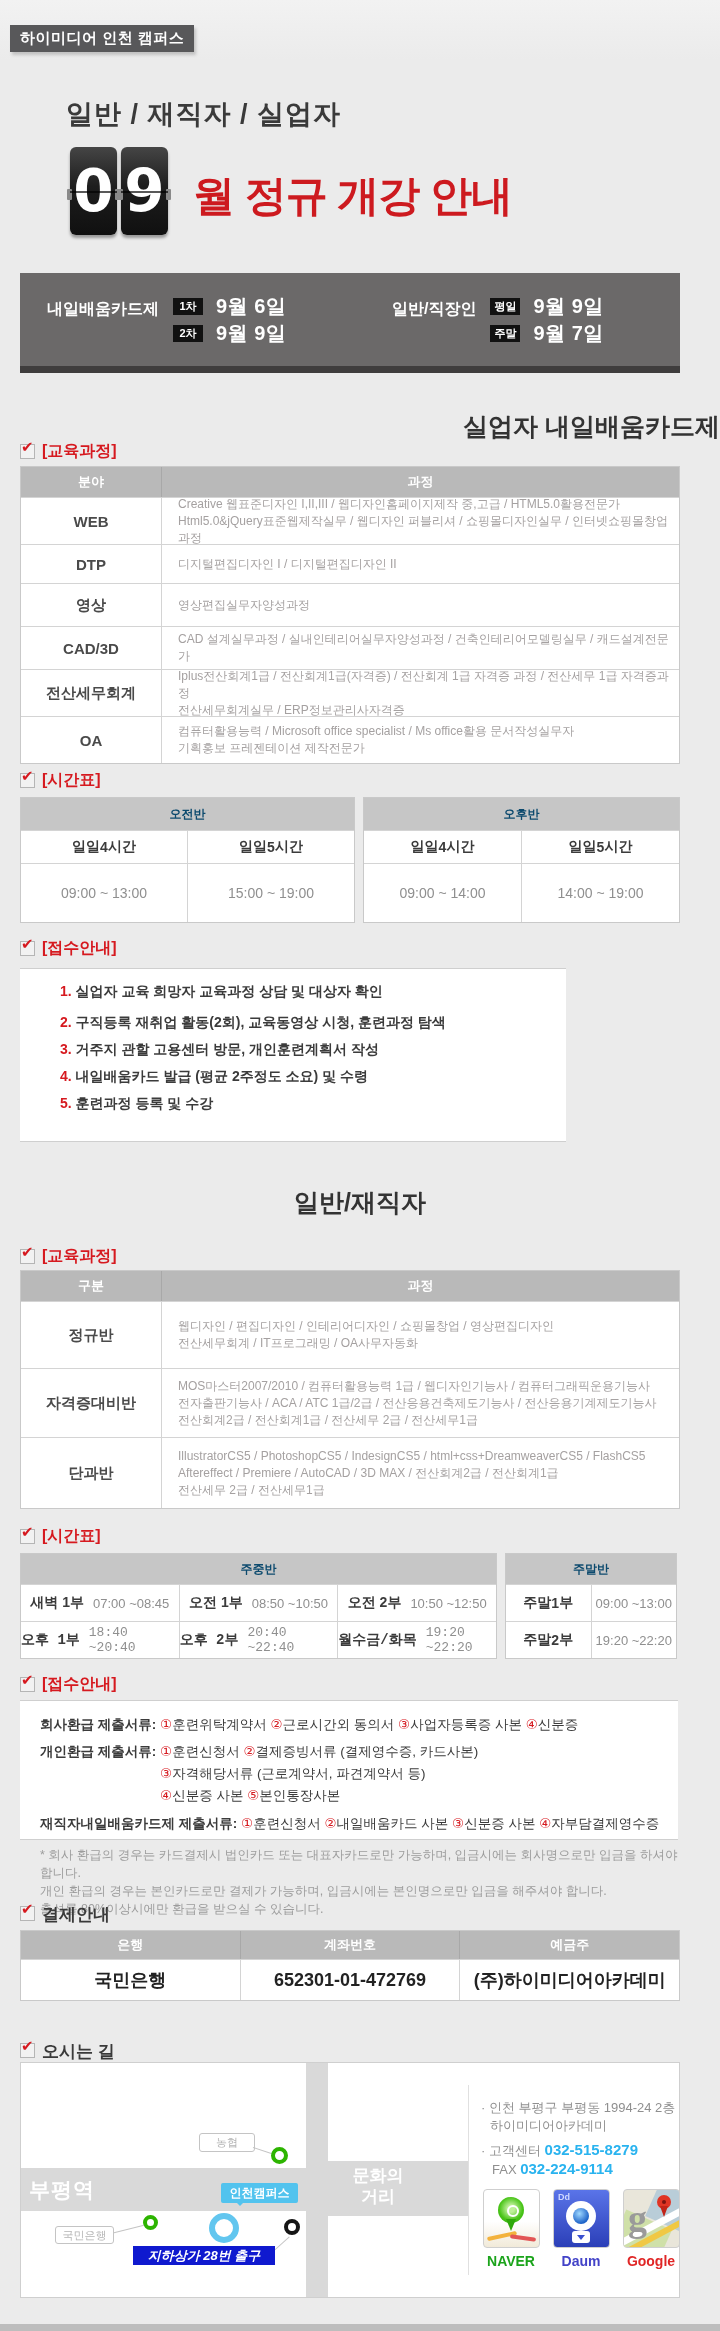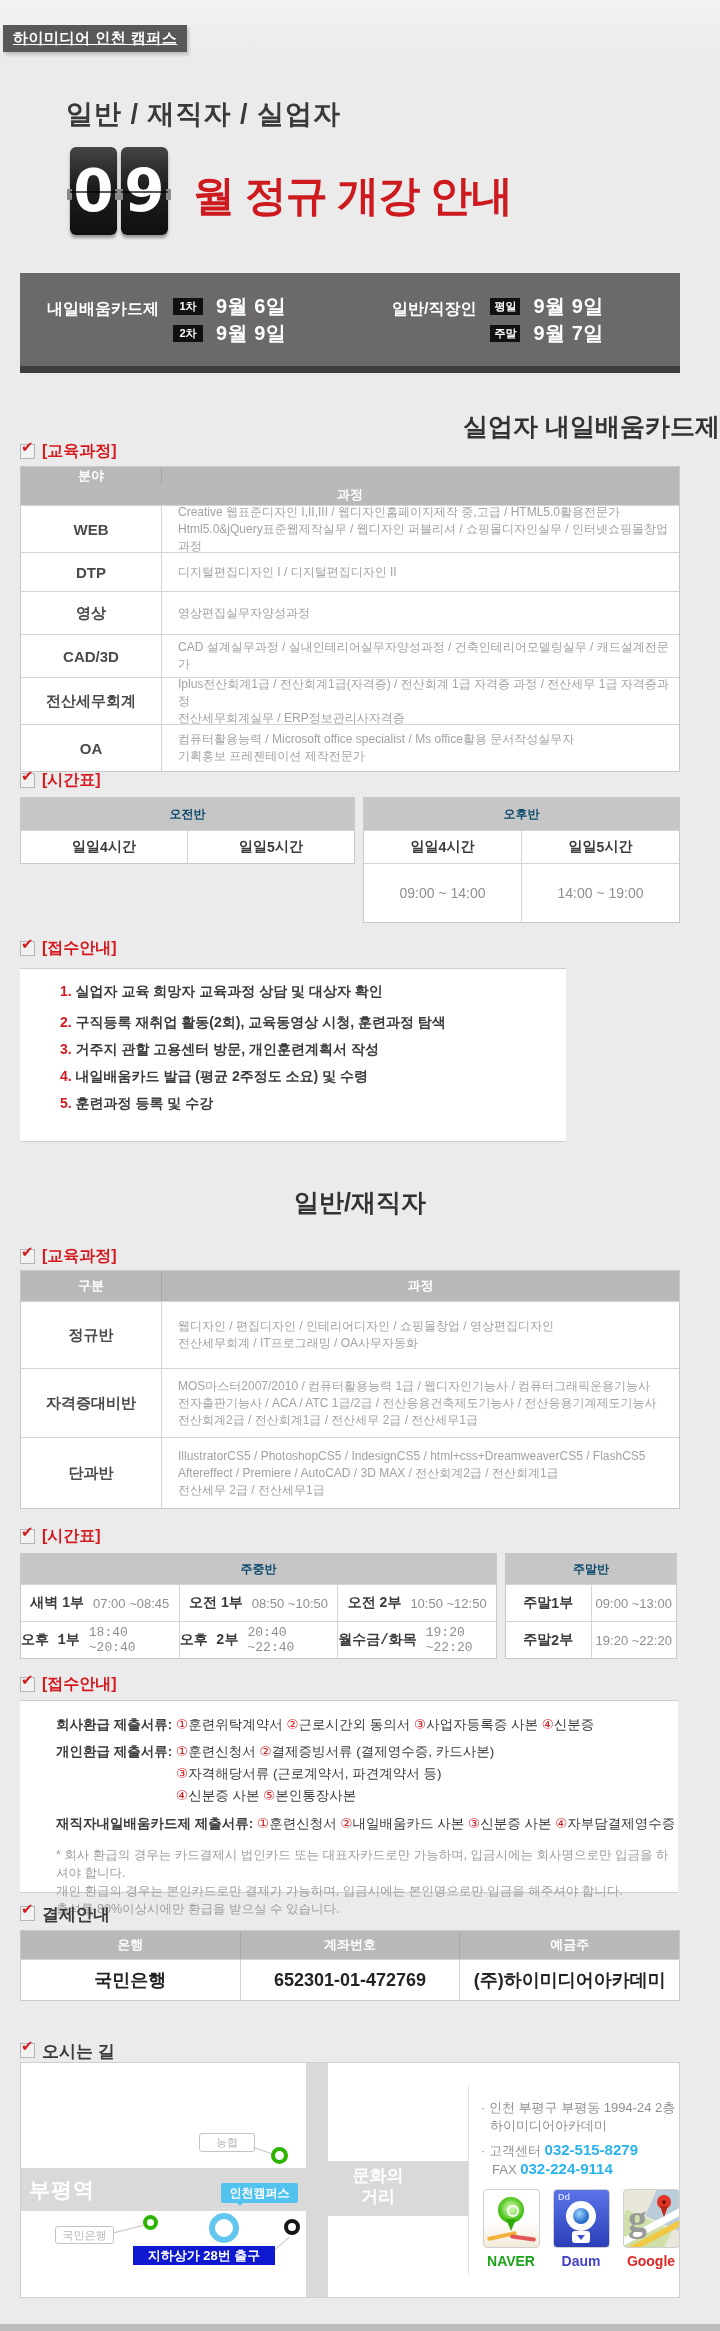--- a/index.html
+++ b/index.html
@@ -70,21 +70,21 @@
   
   .mapbox{background:#fff;border:1px solid #cfcfcf;}
   .road{position:absolute;background:#d9d9d9;}
   .map-label-box{position:absolute;border:1px solid #c4c4c4;border-radius:3px;background:#fff;color:#b3b3b3;font-size:11px;display:flex;align-items:center;justify-content:center;}
   .ring{position:absolute;border-radius:50%;background:#fff;}
   .mline{position:absolute;height:1px;background:#c4c4c4;transform-origin:left center;}
   .station-text{position:absolute;color:#fff;font-weight:bold;font-size:21px;letter-spacing:1px;}
   .street-text{position:absolute;color:#fff;font-weight:bold;font-size:17px;text-align:center;line-height:21px;width:90px;}
   .campus-tag{position:absolute;background:#52c3ee;color:#fff;font-weight:bold;font-size:12px;display:flex;align-items:center;justify-content:center;border-radius:2px;}
   .campus-tag::after{content:"";position:absolute;left:14px;bottom:-8px;border:5px solid transparent;border-top-color:#52c3ee;}
-  .exit-tag{position:absolute;background:#0f19cf;color:#fff;font-weight:bold;font-size:13px;display:flex;align-items:center;justify-content:center;}
+  .exit-tag{position:absolute;background:#0f19cf;color:#fff;font-weight:bold;font-size:13px;display:flex;align-items:center;justify-content:center;font-style:italic;}
   .info-div{position:absolute;width:1px;background:#e0e0e0;}
   .addr{font-size:13px;color:#8f8f8f;line-height:18px;}
   .phone{color:#29b3ef;font-weight:bold;font-size:15px;}
   .apps{position:absolute;display:flex;gap:14px;}
   .app{width:56px;text-align:center;}
   .app-ic{width:55px;height:57px;border:1px solid #cfcfcf;border-radius:4px;position:relative;overflow:hidden;}
   .app-name{font-size:14px;font-weight:bold;margin-top:5px;}
   .nm-naver{color:#1ba41b}.nm-daum{color:#4343c8}.nm-google{color:#e02626}
   
   .ic-naver{background:linear-gradient(#ffffff 55%,#f1ead9);}
@@ -110,21 +110,21 @@
   .ic-google .g{position:absolute;left:4px;top:6px;color:#9a9a9a;font-size:38px;font-weight:bold;font-family:"Liberation Serif","DejaVu Serif",serif;}
   .ic-google .gpin{position:absolute;left:33px;top:5px;width:14px;height:14px;border-radius:50%;background:#e03424;}
   .ic-google .gpin::after{content:"";position:absolute;left:3px;top:11px;border:4px solid transparent;border-top:11px solid #c22418;}
   .ic-google .gdot{position:absolute;left:38px;top:10px;width:4px;height:4px;border-radius:50%;background:#7a1410;}
 </style>
 </head>
 <body>
 
 <div id="stage">
 
-  <div class="abs campus-badge" style="left:3px;top:25px;text-decoration:underline;">하이미디어 인천 캠퍼스</div>
+  <div class="abs campus-badge" style="left:10px;top:25px;">하이미디어 인천 캠퍼스</div>
 
   <div class="abs heading" style="left:66px;top:96px;">일반 / 재직자 / 실업자</div>
 
   <div class="abs flip" style="left:70px;top:147px;">
     <div class="tile">
         <span>0</span>
         <span class="hinge l"></span>
         <span class="hinge r"></span>
       </div>
     <div class="tile">
@@ -168,21 +168,21 @@
   <div class="abs sec-title" style="top:410px;text-align:right;">실업자 내일배움카드제</div>
 
   <div class="abs lbl" style="left:20px;top:441px;">
     <span class="chk">
         <i>✔</i>
       </span>
     <span class="lbl-red">[교육과정]</span>
   </div>
 
   <div class="abs ctable" style="left:20px;top:466px;width:658px;">
-    <div class="ct-head" style="height:38px;flex-direction:column;">
+    <div class="ct-head" style="height:30px;">
       <div class="c1">분야</div>
       <div class="c2">과정</div>
     </div>
     <div class="ct-row" style="height:46px;">
       <div class="c1">WEB</div>
       <div class="c2">
           <div>Creative 웹표준디자인 I,II,III / 웹디자인홈페이지제작 중,고급 / HTML5.0활용전문가</div>
           <div>Html5.0&amp;jQuery표준웹제작실무 / 웹디자인 퍼블리셔 / 쇼핑몰디자인실무 / 인터넷쇼핑몰창업과정</div>
         </div>
     </div>
@@ -233,20 +233,24 @@
       <div class="tt-cell">
           <b>일일 </b>
           <b class="red">4</b>
           <b>시간</b>
         </div>
       <div class="tt-cell">
           <b>일일 </b>
           <b class="red">5</b>
           <b>시간</b>
         </div>
+    </div>
+    <div class="tt-row" style="height:58px;">
+      <div class="tt-cell tt-time">09:00 ~ 13:00</div>
+      <div class="tt-cell tt-time">15:00 ~ 19:00</div>
     </div>
   </div>
 
   <div class="abs ttable" style="left:363px;top:797px;width:315px;">
     <div class="tt-head" style="height:32px;">오후반</div>
     <div class="tt-row" style="height:32px;">
       <div class="tt-cell">
           <b>일일 </b>
           <b class="red">4</b>
           <b>시간</b>
@@ -376,21 +380,21 @@
     </div>
   </div>
 
   <div class="abs lbl" style="left:20px;top:1674px;">
     <span class="chk">
         <i>✔</i>
       </span>
     <span class="lbl-red">[접수안내]</span>
   </div>
 
-  <div class="abs applybox" style="left:20px;top:1700px;width:658px;height:193px;padding:15px 0 0 36px;box-sizing:border-box;">
+  <div class="abs applybox" style="left:20px;top:1700px;width:658px;height:140px;padding:15px 0 0 20px;box-sizing:border-box;">
     <div class="doc-line">
       <span class="doc-label">회사환급 제출서류:</span>&nbsp;<span class="doc-segs"><span class="red">①</span><span>훈련위탁계약서 </span><span class="red">②</span><span>근로시간외 동의서 </span><span class="red">③</span><span>사업자등록증 사본 </span><span class="red">④</span><span>신분증</span></span>
     </div>
     <div class="doc-line" style="margin-top:9px;">
       <span class="doc-label">개인환급 제출서류:</span>&nbsp;
       <span>
         <span class="doc-segs" style="display:block;"><span class="red">①</span><span>훈련신청서 </span><span class="red">②</span><span>결제증빙서류 (결제영수증, 카드사본)</span></span>
         <span class="doc-segs" style="display:block;margin-top:4px;"><span class="red">③</span><span>자격해당서류 (근로계약서, 파견계약서 등)</span></span>
         <span class="doc-segs" style="display:block;margin-top:4px;"><span class="red">④</span><span>신분증 사본 </span><span class="red">⑤</span><span>본인통장사본</span></span>
       </span>

